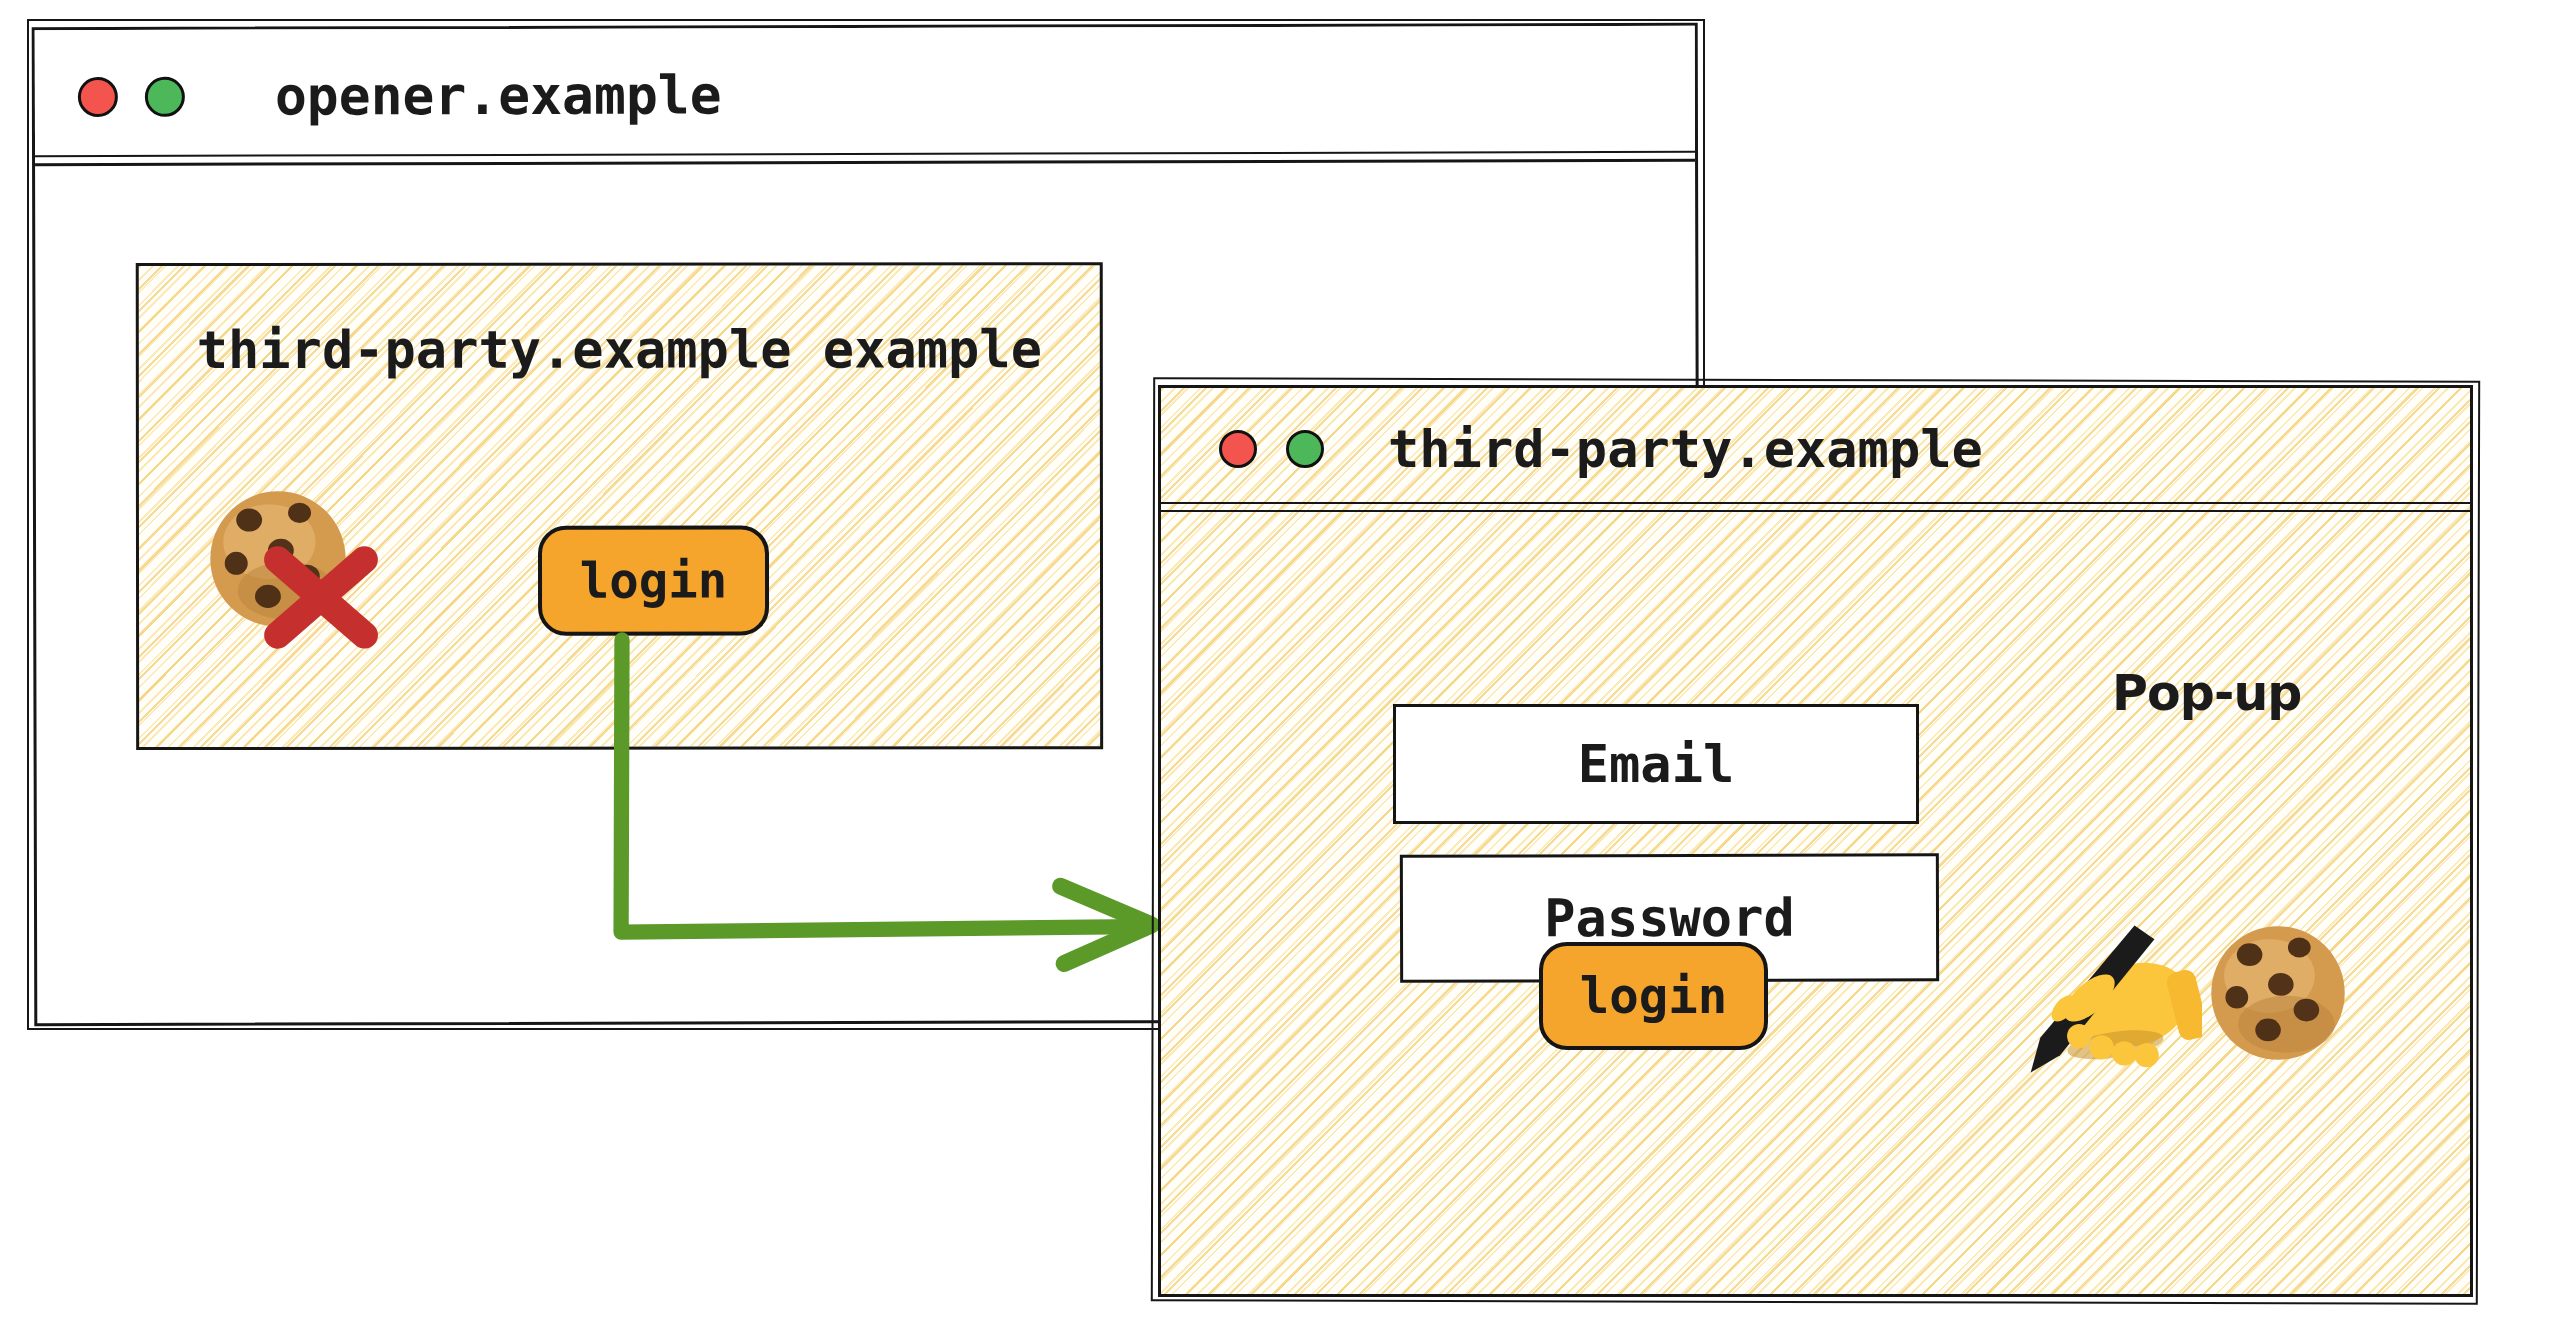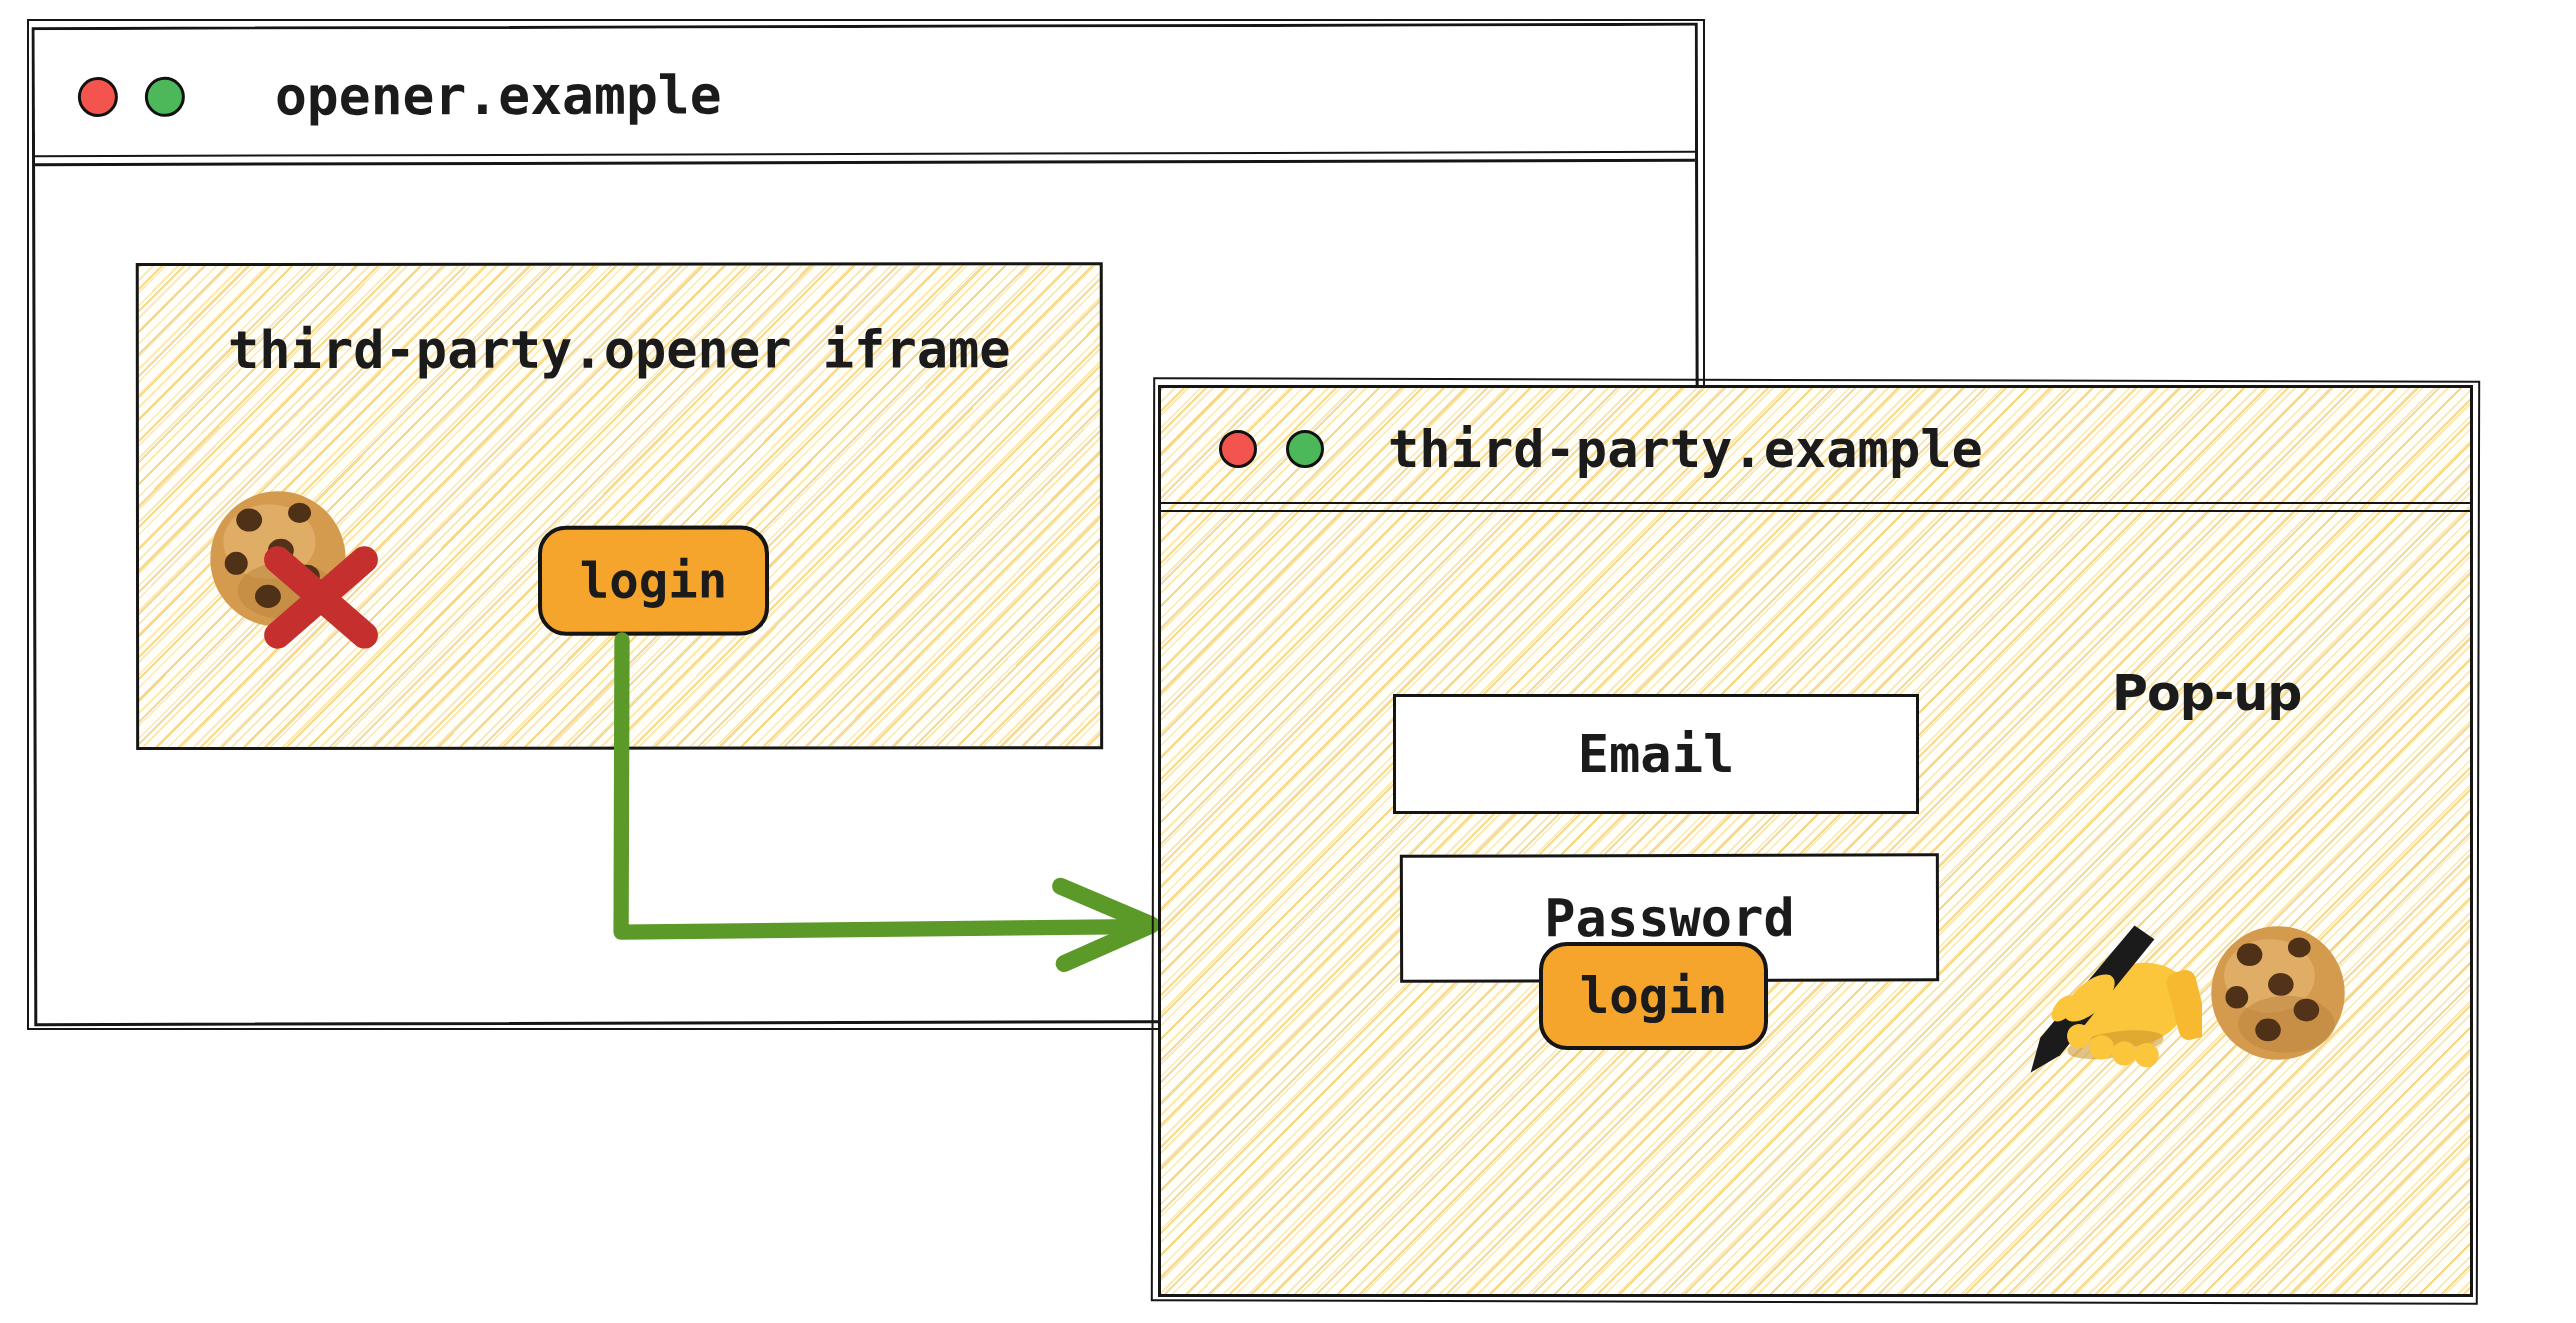--- a/index.html
+++ b/index.html
@@ -65,21 +65,21 @@
   <div class="window" style="left:33px;top:25px;width:1666px;height:999px;z-index:1;transform:rotate(-0.15deg);">
 
     <div class="titlebar" style="height:136px;background:#ffffff;padding-left:43px;">
       <span class="dot" style="width:40px;height:40px;background:#F4544E;"></span>
       <span class="dot" style="width:40px;height:40px;background:#4CB85A;margin-left:27px;"></span>
       <span class="win-title" style="font-size:53px;margin-left:90px;">opener.example</span>
     </div>
 
     <div class="iframe-box hatch" style="left:100px;top:234px;width:967px;height:487px;transform:rotate(0.1deg);">
 
-      <div class="iframe-label">third-party.opener iframe</div>
+      <div class="iframe-label">third-party.example example</div>
 
       <svg class="abs" style="left:67px;top:221px;" width="144" height="144" viewBox="0 0 100 100">
         <circle cx="50" cy="50" r="47" fill="#D49A4E"></circle>
         <ellipse cx="44" cy="38" rx="32" ry="26" fill="#E2B06B" opacity="0.85"></ellipse>
         <ellipse cx="56" cy="72" rx="34" ry="20" fill="#BC8640" opacity="0.55"></ellipse>
         <ellipse cx="30" cy="23" rx="9" ry="8" fill="#4F3118"></ellipse>
         <ellipse cx="65" cy="18" rx="8" ry="7" fill="#4F3118"></ellipse>
         <ellipse cx="52" cy="44" rx="9" ry="8" fill="#52331A"></ellipse>
         <ellipse cx="21" cy="53" rx="8" ry="8" fill="#4F3118"></ellipse>
         <ellipse cx="70" cy="62" rx="9" ry="8" fill="#52331A"></ellipse>
@@ -104,21 +104,21 @@
   <div class="window hatch" style="left:1158px;top:385px;width:1315px;height:912px;z-index:10;">
 
     <div class="titlebar" style="height:124px;padding-left:58px;border-bottom-width:2.7px;">
       <span class="dot" style="width:38px;height:38px;background:#F4544E;"></span>
       <span class="dot" style="width:38px;height:38px;background:#4CB85A;margin-left:29px;"></span>
       <span class="win-title" style="font-size:52px;margin-left:64px;">third-party.example</span>
     </div>
 
     <div class="popup-label" style="left:951px;top:277px;">Pop-up</div>
 
-    <div class="sketch-field" style="left:232px;top:306px;width:526px;height:120px;">Email</div>
+    <div class="sketch-field" style="left:232px;top:316px;width:526px;height:120px;">Email</div>
 
     <div class="sketch-field" style="left:239px;top:466px;width:539px;height:128px;transform:rotate(-0.15deg);">Password</div>
 
     <div class="sketch-btn" style="left:378px;top:554px;width:229px;height:108px;">login</div>
 
     <svg class="abs" style="left:868px;top:536px;" width="173" height="155" viewBox="0 0 200 176">
       <ellipse cx="122" cy="92" rx="64" ry="47" fill="#FBC53C" transform="rotate(-18 122 92)"></ellipse>
       <rect x="166" y="52" width="34" height="80" rx="12" fill="#F6B92F" transform="rotate(-14 183 92)"></rect>
       <polygon points="122,0 145,16 36,150 2,170 13,130" fill="#1b1b1b"></polygon>
       <ellipse cx="70" cy="84" rx="36" ry="17" fill="#FBC53C" transform="rotate(-42 70 84)"></ellipse>

